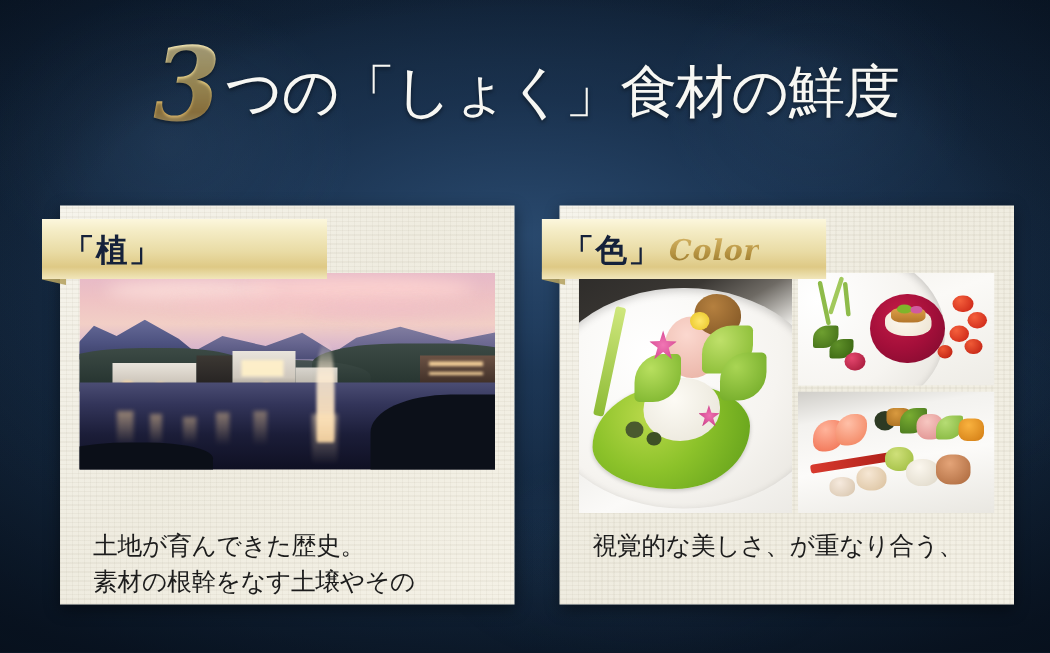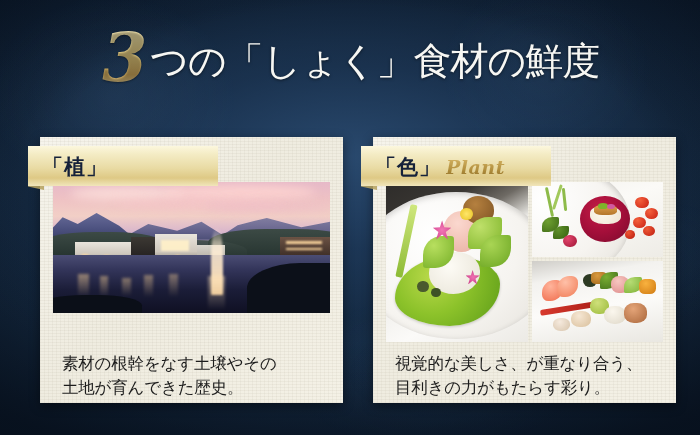--- a/index.html
+++ b/index.html
@@ -194,30 +194,30 @@
         <div class="ls-refl" style="left:25%;top:73%;width:3%;height:14%;background:linear-gradient(180deg,rgba(255,214,150,.8),rgba(255,200,130,0));"></div>
         <div class="ls-refl" style="left:33%;top:71%;width:3%;height:17%;background:linear-gradient(180deg,rgba(255,214,150,.8),rgba(255,200,130,0));"></div>
         <div class="ls-refl" style="left:42%;top:70%;width:3%;height:18%;background:linear-gradient(180deg,rgba(255,214,150,.75),rgba(255,200,130,0));"></div>
 
         <div class="ls-hill" style="left:-8%;top:86%;width:40%;height:20%;border-radius:50% 40% 0 0;background:#0b0f18;"></div>
         <div class="ls-hill" style="left:70%;top:62%;width:42%;height:42%;border-radius:46% 30% 0 0;background:#0c1019;"></div>
       </div>
     </div>
 
     <div class="caption">
+      <div>土地が育んできた歴史。</div>
       <div>素材の根幹をなす土壌やその</div>
-      <div>土地が育んできた歴史。</div>
     </div>
   </div>
 
   <div class="card" id="card-right">
 
     <div class="ribbon-body">
       <span class="ribbon-kanji">「色」</span>
-      <span class="ribbon-en">Plant</span>
+      <span class="ribbon-en">Color</span>
     </div>
     <div class="ribbon-tail"></div>
 
     <div class="photo-wrap" id="photo-food-main">
       <div class="plate-bg">
         <div class="plate-white" style="left:-18%;top:6%;width:135%;height:92%;"></div>
         <div class="sauce-green" style="left:6%;top:46%;width:74%;height:44%;"></div>
         <div class="blob" style="left:30%;top:44%;width:36%;height:26%;background:radial-gradient(circle at 40% 34%,#fdfbf5,#e7e3d6);border-radius:50% 46% 52% 48%;"></div>
         <div class="blob" style="left:40%;top:18%;width:26%;height:26%;background:radial-gradient(circle at 40% 30%,#fbd8cf,#e8b0a2);"></div>
         <div class="blob" style="left:54%;top:9%;width:22%;height:17%;background:radial-gradient(circle at 40% 30%,#b5803f,#7d5323);border-radius:48% 52% 46% 54%;"></div>
@@ -271,17 +271,16 @@
         <div class="blob" style="left:44%;top:46%;width:15%;height:20%;background:radial-gradient(circle at 40% 30%,#cfe07a,#9ab93a);border-radius:44%;"></div>
         <div class="blob" style="left:55%;top:56%;width:17%;height:22%;background:radial-gradient(circle at 40% 30%,#fbf7ee,#ddd6c6);border-radius:46%;"></div>
         <div class="blob" style="left:30%;top:62%;width:15%;height:20%;background:radial-gradient(circle at 40% 30%,#f6e7d4,#d9bf9b);border-radius:44%;"></div>
         <div class="blob" style="left:70%;top:52%;width:18%;height:24%;background:radial-gradient(circle at 40% 30%,#e4a478,#a9663a);border-radius:42%;"></div>
         <div class="blob" style="left:16%;top:70%;width:13%;height:16%;background:radial-gradient(circle at 40% 30%,#f6eade,#d6c3aa);border-radius:44%;"></div>
       </div>
     </div>
 
     <div class="caption">
       <div>視覚的な美しさ、が重なり合う、</div>
-      <div>目利きの力がもたらす彩り。</div>
     </div>
   </div>
 
 </div>
 
 </body></html>

